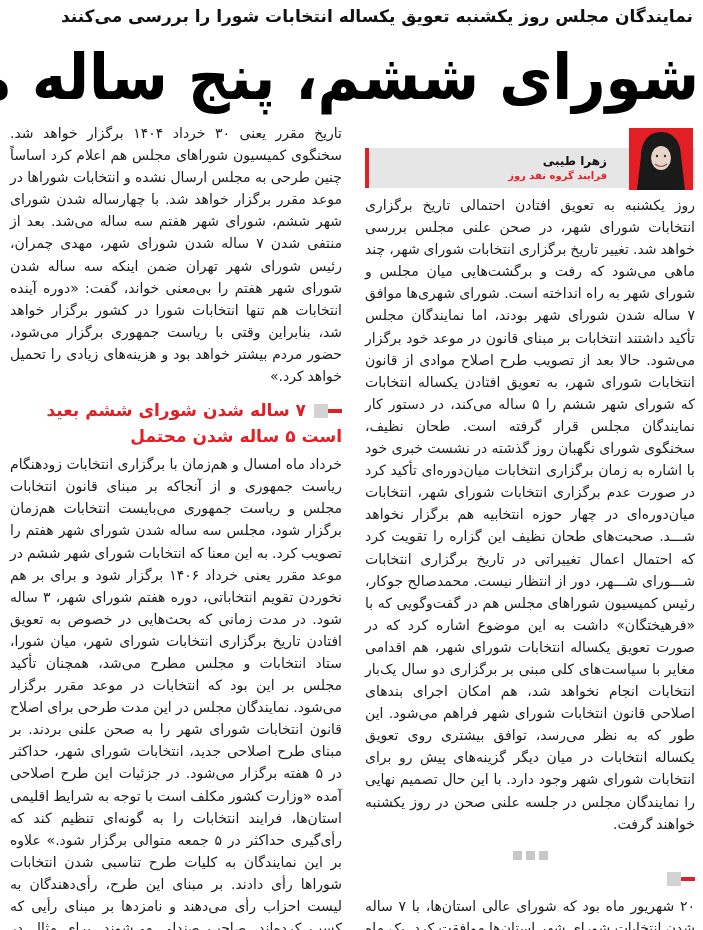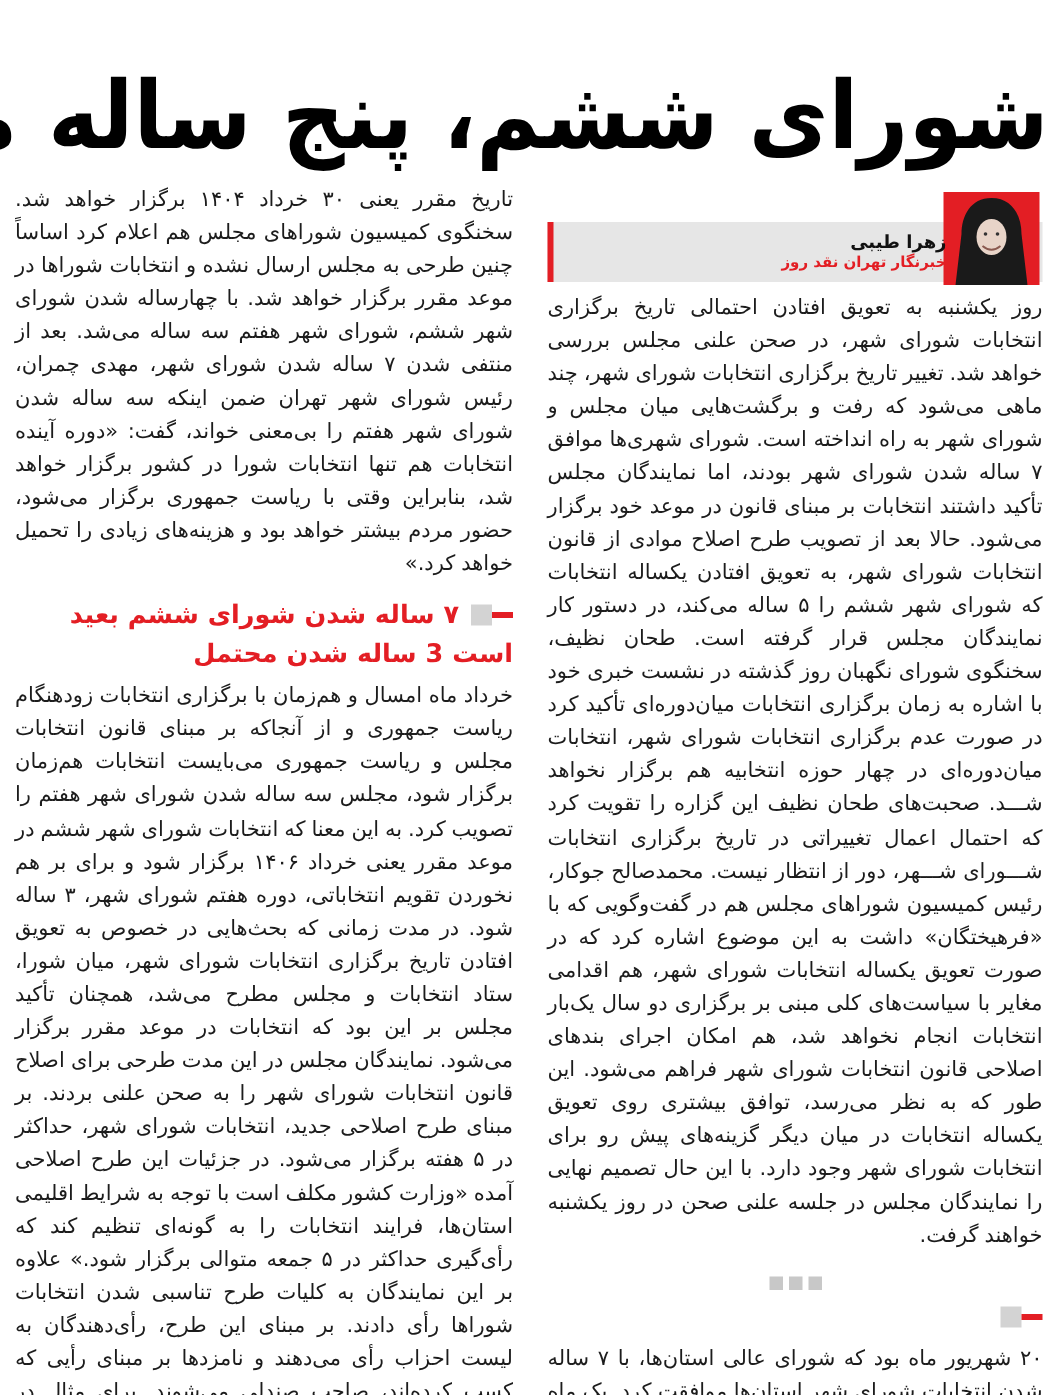--- a/index.html
+++ b/index.html
@@ -15,75 +15,76 @@
               transform: scaleY(1.08); transform-origin: top right; }
   .col-right { position: absolute; top: 122px; right: 8px; width: 330px; }
   .col-left { position: absolute; top: 122px; left: 10px; width: 332px; }
   .author-box { position: relative; height: 66px; margin-top: 6px; }
   .author-bar { position: absolute; right: 0; top: 20px; width: 330px; height: 40px;
                 background: #e6e6e6; }
   .author-bar::after { content: ""; position: absolute; left: 0; top: 0; width: 4px; height: 40px;
                        background: #e31e24; }
   .author-photo { position: absolute; right: 2px; top: 0; width: 64px; height: 62px;
                   background: #e31e24; overflow: hidden; }
-  .author-text { position: absolute; right: 64px; top: 26px; text-align: right; }
+  .author-text { position: absolute; right: 88px; top: 26px; text-align: right; }
   .author-name { font-size: 12px; font-weight: bold; color: #111; line-height: 15px; }
   .author-role { font-size: 10px; font-weight: bold; color: #e31e24; line-height: 13px; }
   p.body { margin: 0; font-size: 14px; line-height: 22.1px; text-align: justify;
            text-align-last: right; letter-spacing: -0.45px; word-spacing: -0.5px; color: #1c1c1c; }
   .subhead { position: relative; margin: 10px 0 4px 0; font-size: 17px; font-weight: bold;
              color: #e31e24; line-height: 26px; text-align: right; letter-spacing: -0.6px; }
   .subhead .marker { display: inline-block; vertical-align: middle; margin-left: 8px;
                      width: 28px; height: 14px; position: relative; }
   .subhead .marker .red { position: absolute; right: 0; top: 5px; width: 14px; height: 4px; background: #e31e24; }
   .subhead .marker .gray { position: absolute; left: 0; top: 0; width: 14px; height: 14px; background: #d3d3d3; }
   .separator { text-align: center; margin: 10px 0 2px; height: 10px; }
   .separator span { display: inline-block; width: 9px; height: 9px; background: #c8c8c8; margin: 0 2px; }
 </style>
 </head>
 <body>
 
 <div class="page">
 
+  <div class="kicker">نمایندگان مجلس روز یکشنبه تعویق یکساله انتخابات شورا را بررسی می‌کنند</div>
   <div class="headline">شورای ششم، پنج ساله می‌شود؟</div>
 
   <div class="col-right">
     <div class="author-box">
       <div class="author-bar"></div>
       <div class="author-photo">
         <svg width="64" height="62" viewBox="0 0 64 62">
           <path d="M32 4 C18 4 12 16 12 28 L8 62 L56 62 L52 28 C52 16 46 4 32 4 Z" fill="#1a1a1a"></path>
           <ellipse cx="32" cy="30" rx="10" ry="12" fill="#e8d4c8"></ellipse>
           <path d="M26 36 Q32 41 38 36" stroke="#8a5a50" stroke-width="1.2" fill="none"></path>
           <circle cx="28" cy="28" r="1.2" fill="#333"></circle>
           <circle cx="36" cy="28" r="1.2" fill="#333"></circle>
         </svg>
       </div>
       <div class="author-text">
         <div class="author-name">زهرا طیبی</div>
-        <div class="author-role">خبرنگار تهران نقد روز</div>
+        <div class="author-role">فرایند گروه نقد روز</div>
       </div>
     </div>
 
     <p class="body">روز یکشنبه به تعویق افتادن احتمالی تاریخ برگزاری انتخابات شورای شهر، در صحن علنی مجلس بررسی خواهد شد. تغییر تاریخ برگزاری انتخابات شورای شهر، چند ماهی می‌شود که رفت و برگشت‌هایی میان مجلس و شورای شهر به راه انداخته است. شورای شهری‌ها موافق ۷ ساله شدن شورای شهر بودند، اما نمایندگان مجلس تأکید داشتند انتخابات بر مبنای قانون در موعد خود برگزار می‌شود. حالا بعد از تصویب طرح اصلاح موادی از قانون انتخابات شورای شهر، به تعویق افتادن یکساله انتخابات که شورای شهر ششم را ۵ ساله می‌کند، در دستور کار نمایندگان مجلس قرار گرفته است. طحان نظیف، سخنگوی شورای نگهبان روز گذشته در نشست خبری خود با اشاره به زمان برگزاری انتخابات میان‌دوره‌ای تأکید کرد در صورت عدم برگزاری انتخابات شورای شهر، انتخابات میان‌دوره‌ای در چهار حوزه انتخابیه هم برگزار نخواهد شـــد. صحبت‌های طحان نظیف این گزاره را تقویت کرد که احتمال اعمال تغییراتی در تاریخ برگزاری انتخابات شـــورای شـــهر، دور از انتظار نیست. محمدصالح جوکار، رئیس کمیسیون شوراهای مجلس هم در گفت‌وگویی که با «فرهیختگان» داشت به این موضوع اشاره کرد که در صورت تعویق یکساله انتخابات شورای شهر، هم اقدامی مغایر با سیاست‌های کلی مبنی بر برگزاری دو سال یک‌بار انتخابات انجام نخواهد شد، هم امکان اجرای بندهای اصلاحی قانون انتخابات شورای شهر فراهم می‌شود. این طور که به نظر می‌رسد، توافق بیشتری روی تعویق یکساله انتخابات در میان دیگر گزینه‌های پیش رو برای انتخابات شورای شهر وجود دارد. با این حال تصمیم نهایی را نمایندگان مجلس در جلسه علنی صحن در روز یکشنبه خواهند گرفت.</p>
 
     <div class="separator">
       <span></span><span></span><span></span>
     </div>
 
     <div class="subhead">
       <span class="marker"><span class="gray"></span><span class="red"></span></span>
     </div>
 
     <p class="body">۲۰ شهریور ماه بود که شورای عالی استان‌ها، با ۷ ساله شدن انتخابات شورای شهر استان‌ها موافقت کرد. یک ماه بعد هم رئیس شورای شهر تهران از احتمال ارسال طرح دوفوریتی ۷ ساله شدن شورای شهر به مجلس گفت. استدلال اصلی اعضای شورا در مورد مطرح کردن پیشنهاد ۷ ساله شدن شورا، استناد به ماده ۲۲ قانون انتخابات ریاست جمهوری بود. بر مبنای این قانون، انتخابات ریاست جمهوری و انتخابات شورای شهر می‌بایست هم‌زمان برگزار شود و تاریخ برگزاری انتخابات بعدی شورای شهر بر مبنای قانون نیز خرداد ۱۴۰۷ بود و بر این اساس این پیشنهاد مطرح شد. با این حال، دبیر ستاد انتخابات کشور در آبان ماه اعلام کرد انتخابات شورای شهر در</p>
   </div>
 
   <div class="col-left">
     <p class="body">تاریخ مقرر یعنی ۳۰ خرداد ۱۴۰۴ برگزار خواهد شد. سخنگوی کمیسیون شوراهای مجلس هم اعلام کرد اساساً چنین طرحی به مجلس ارسال نشده و انتخابات شوراها در موعد مقرر برگزار خواهد شد. با چهارساله شدن شورای شهر ششم، شورای شهر هفتم سه ساله می‌شد. بعد از منتفی شدن ۷ ساله شدن شورای شهر، مهدی چمران، رئیس شورای شهر تهران ضمن اینکه سه ساله شدن شورای شهر هفتم را بی‌معنی خواند، گفت: «دوره آینده انتخابات هم تنها انتخابات شورا در کشور برگزار خواهد شد، بنابراین وقتی با ریاست جمهوری برگزار می‌شود، حضور مردم بیشتر خواهد بود و هزینه‌های زیادی را تحمیل خواهد کرد.»</p>
 
     <div class="subhead">
-      <span class="marker"><span class="gray"></span><span class="red"></span></span><span>۷ ساله شدن شورای ششم بعید است 3 ساله شدن محتمل</span>
+      <span class="marker"><span class="gray"></span><span class="red"></span></span><span>۷ ساله شدن شورای ششم بعید است ۵ ساله شدن محتمل</span>
     </div>
 
     <p class="body">خرداد ماه امسال و هم‌زمان با برگزاری انتخابات زودهنگام ریاست جمهوری و از آنجاکه بر مبنای قانون انتخابات مجلس و ریاست جمهوری می‌بایست انتخابات هم‌زمان برگزار شود، مجلس سه ساله شدن شورای شهر هفتم را تصویب کرد. به این معنا که انتخابات شورای شهر ششم در موعد مقرر یعنی خرداد ۱۴۰۶ برگزار شود و برای بر هم نخوردن تقویم انتخاباتی، دوره هفتم شورای شهر، ۳ ساله شود. در مدت زمانی که بحث‌هایی در خصوص به تعویق افتادن تاریخ برگزاری انتخابات شورای شهر، میان شورا، ستاد انتخابات و مجلس مطرح می‌شد، همچنان تأکید مجلس بر این بود که انتخابات در موعد مقرر برگزار می‌شود. نمایندگان مجلس در این مدت طرحی برای اصلاح قانون انتخابات شورای شهر را به صحن علنی بردند. بر مبنای طرح اصلاحی جدید، انتخابات شورای شهر، حداکثر در ۵ هفته برگزار می‌شود. در جزئیات این طرح اصلاحی آمده «وزارت کشور مکلف است با توجه به شرایط اقلیمی استان‌ها، فرایند انتخابات را به گونه‌ای تنظیم کند که رأی‌گیری حداکثر در ۵ جمعه متوالی برگزار شود.» علاوه بر این نمایندگان به کلیات طرح تناسبی شدن انتخابات شوراها رأی دادند. بر مبنای این طرح، رأی‌دهندگان به لیست احزاب رأی می‌دهند و نامزدها بر مبنای رأیی که کسب کرده‌اند، صاحب صندلی می‌شوند. برای مثال در صورتی که یک فهرست ۳۰ درصد آرا را به خود اختصاص دهد، ۳۰ درصد اعضای شورا نیز متعلق به آن فهرست خواهد بود. با این حال این احتمال کم‌رنگ بود که اجرایی شدن طرح‌های اصلاحی، به انتخابات شورای شهر برسد. در این مدت اما همچنان سناریوهای محتمل برای به تعویق انداختن انتخابات شورای شهر نیز در حال بررسی بود. یکی از نکاتی که تأخیر انتخابات شورای شهر را همچنان به عنوان یک گزینه اصلی مورد توجه قرار می‌داد این بود که به فاصله یک سال از برگزاری زودهنگام انتخابات ریاست جمهوری، انتخابات شورای شهر برگزار خواهد شد و پس از آن هم در اسفند ۱۴۰۶ انتخابات مجلس برگزار می‌شود. نکته مورد توجه آن است که برگزاری چندین انتخابات در فاصله</p>
   </div>
 
 </div>
 
 </body></html>

